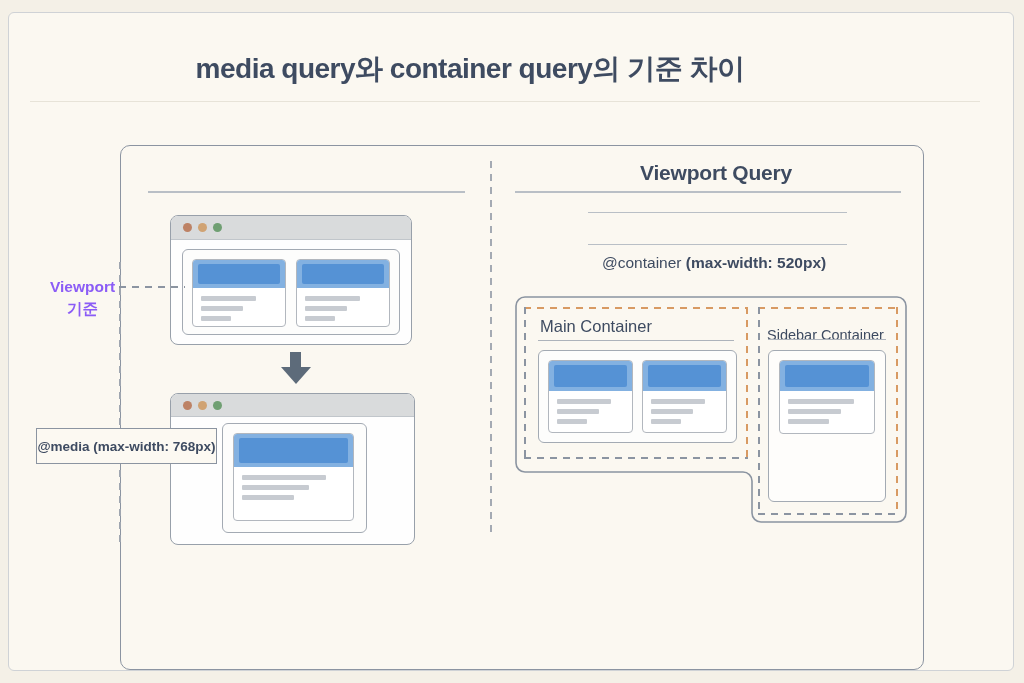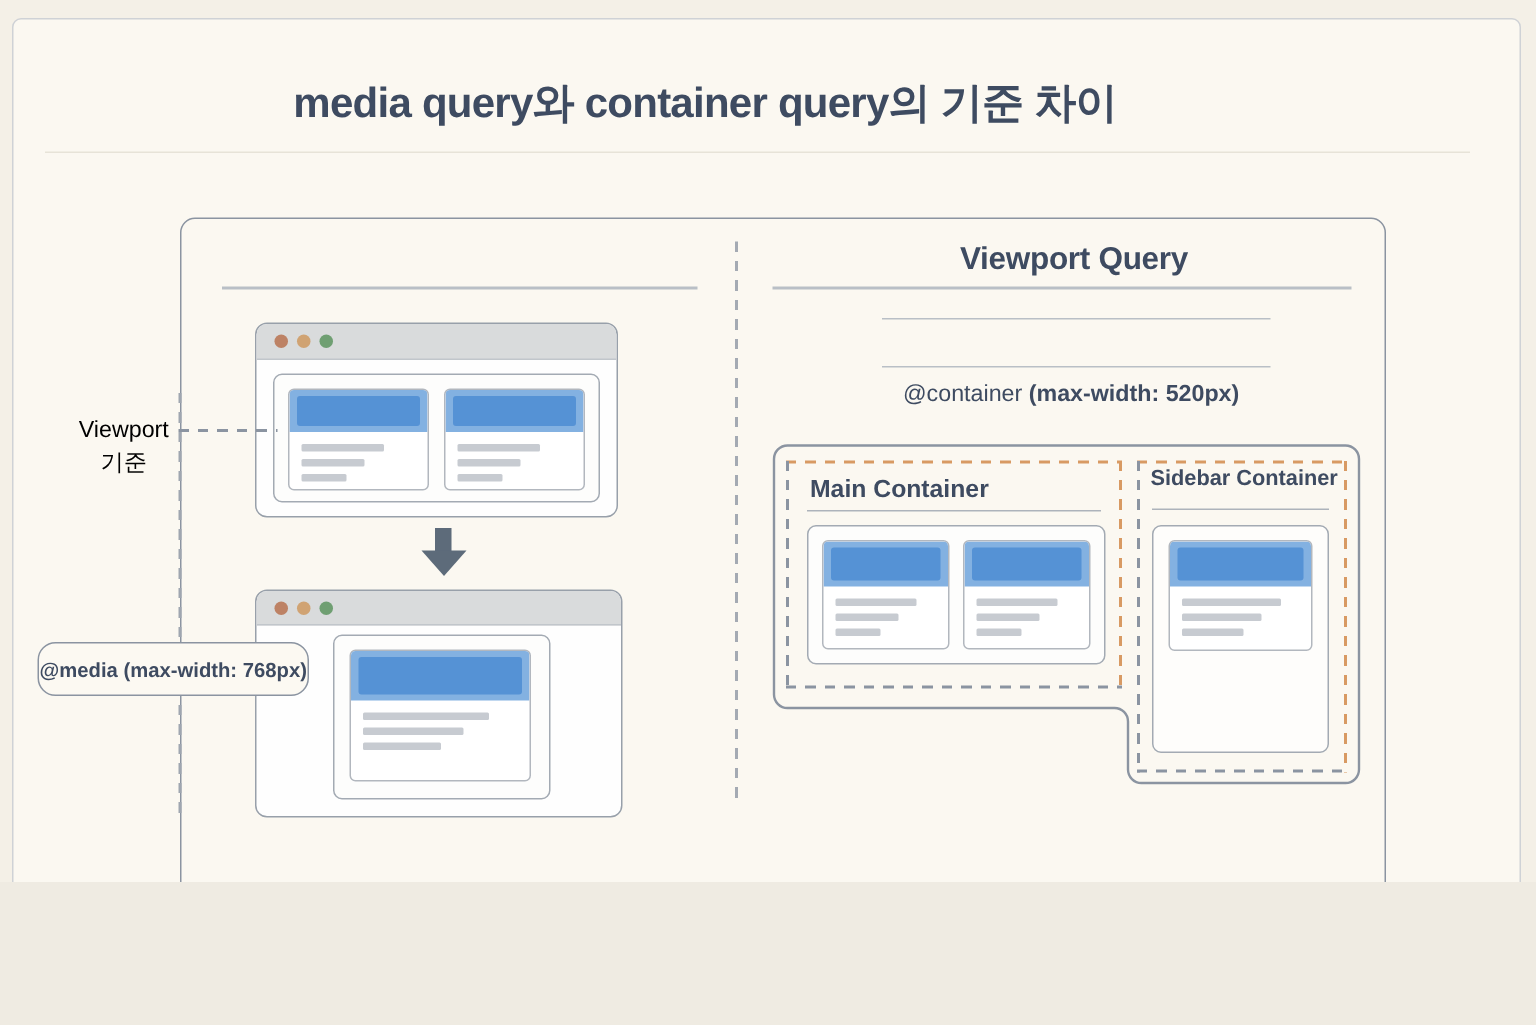--- a/index.html
+++ b/index.html
@@ -1,21 +1,21 @@
 <!DOCTYPE html>
 <html style="--page-bg: #fbf8f1; --ink: #3e4b61; --border-strong: #8b94a1; --accent-blue: #5592d5; --accent-blue-light: #83b1e1; --skeleton-gray: #c7cbd1; --orange-dash: #d89a63; --dot-red: #bd8265; --dot-yellow: #d0a373; --dot-green: #6f9f72;"><head>
 <meta charset="utf-8">
 <style>
   html,body { margin:0; padding:0; }
   body {
     font-family: "Liberation Sans", "DejaVu Sans", sans-serif;
     background:#efebe2;
   }
   #stage {
-    position:relative; width:1024px; height:588px;
+    position:relative; width:1024px; height:683px;
     background:#f4f0e7; overflow:hidden;
   }
   .abs { position:absolute; }
 
   
   .page-frame {
     left:8px; top:12px; width:1004px; height:657px;
     background:var(--page-bg,#fbf8f1);
     border:1px solid #cfd2d6; border-radius:6px;
   }
@@ -66,55 +66,55 @@
     overflow:hidden; flex:1; box-sizing:border-box;
   }
   .sk-head { background:var(--accent-blue-light,#83b1e1); padding:4px 5px; box-sizing:border-box; }
   .sk-head-inner { background:var(--accent-blue,#5592d5); border-radius:2px; height:100%; }
   .sk-lines { padding:8px 8px 0; display:flex; flex-direction:column; gap:5px; }
   .sk-line { height:5px; background:var(--skeleton-gray,#c7cbd1); border-radius:1px; }
 
   
   .viewport-label {
     left:35px; top:276px; width:95px; text-align:center;
-    font-weight:normal; color:#000000; font-size:15.5px; line-height:1.4;
+    font-weight:bold; color:#8b5cf6; font-size:15.5px; line-height:1.4;
   }
   .viewport-connector { left:119px; top:286px; width:66px; --c:#8b94a1; }
   .viewport-vline { left:119px; top:262px; height:286px; --c:#9fa6b0; }
 
   
   .arrow-stem { left:290px; top:352px; width:11px; height:16px; background:#5d6b7a; }
   .arrow-head {
     left:281px; top:367px; width:0; height:0;
     border-left:15px solid transparent; border-right:15px solid transparent;
     border-top:17px solid #5d6b7a;
   }
 
   
   .media-pill {
-    left:25px; top:428px; width:181px; height:36px;
-    border:1.3px solid var(--border-strong,#8b94a1); border-radius:12px;
+    left:36px; top:428px; width:181px; height:36px;
+    border:1.3px solid var(--border-strong,#8b94a1); border-radius:0;
     background:#fcf9f2; display:flex; align-items:center; justify-content:center;
     font-size:13.5px; font-weight:600; color:var(--ink,#3e4b61);
     box-sizing:border-box; z-index:3;
   }
 
   
   .code-rule { height:1px; background:#b9bfc6; }
   .code-line { font-size:15px; color:var(--ink,#3e4b61); }
   .code-bold { font-weight:bold; }
 
   
   .dashed-frame { box-sizing:border-box; }
   .df-top    { position:absolute; left:0; right:0; top:0;    height:2px; background:repeating-linear-gradient(to right,  var(--orange-dash,#d89a63) 0 7px, transparent 7px 13px); }
   .df-right  { position:absolute; top:0; bottom:0; right:0;  width:2px;  background:repeating-linear-gradient(to bottom, var(--orange-dash,#d89a63) 0 7px, transparent 7px 13px); }
   .df-bottom { position:absolute; left:0; right:0; bottom:0; height:2px; background:repeating-linear-gradient(to right,  var(--border-strong,#8b94a1) 0 7px, transparent 7px 13px); }
   .df-left   { position:absolute; top:0; bottom:0; left:0;   width:2px;  background:repeating-linear-gradient(to bottom, var(--border-strong,#8b94a1) 0 7px, transparent 7px 13px); }
 
-  .container-label { font-weight:bold; color:var(--ink,#3e4b61);text-align:right; }
+  .container-label { font-weight:normal; color:var(--ink,#3e4b61);text-align:right; }
   .label-rule { height:1.2px; background:#adb3bb; }
 </style>
 </head>
 <body>
 
 <div id="stage">
 
   <div class="abs page-frame"></div>
 
   <div class="abs title">media query와 container query의 기준 차이</div>
@@ -232,21 +232,21 @@
       </div>
     </div>
   </div>
 
   <div class="abs dashed-frame" style="left:758px; top:307px; width:140px; height:208px;">
     <div class="df-top"></div>
     <div class="df-right"></div>
     <div class="df-bottom"></div>
     <div class="df-left"></div>
 
-    <div class="abs container-label" style="left:9px; top:4px; font-size:14.5px;">Sidebar Container</div>
+    <div class="abs container-label" style="left:9px; top:20px; font-size:14.5px;">Sidebar Container</div>
     <div class="abs label-rule" style="left:10px; top:32px; width:118px;"></div>
 
     <div class="abs inner-box" style="left:10px; top:43px; width:118px; height:152px; background:#fefdfb;">
       <div class="abs sk-card" style="left:10px; top:9px; width:96px; height:74px;">
         <div class="sk-head" style="height:30px;">
           <div class="sk-head-inner"></div>
         </div>
         <div class="sk-lines">
           <div class="sk-line" style="width:85%;"></div>
           <div class="sk-line" style="width:68%;"></div>

